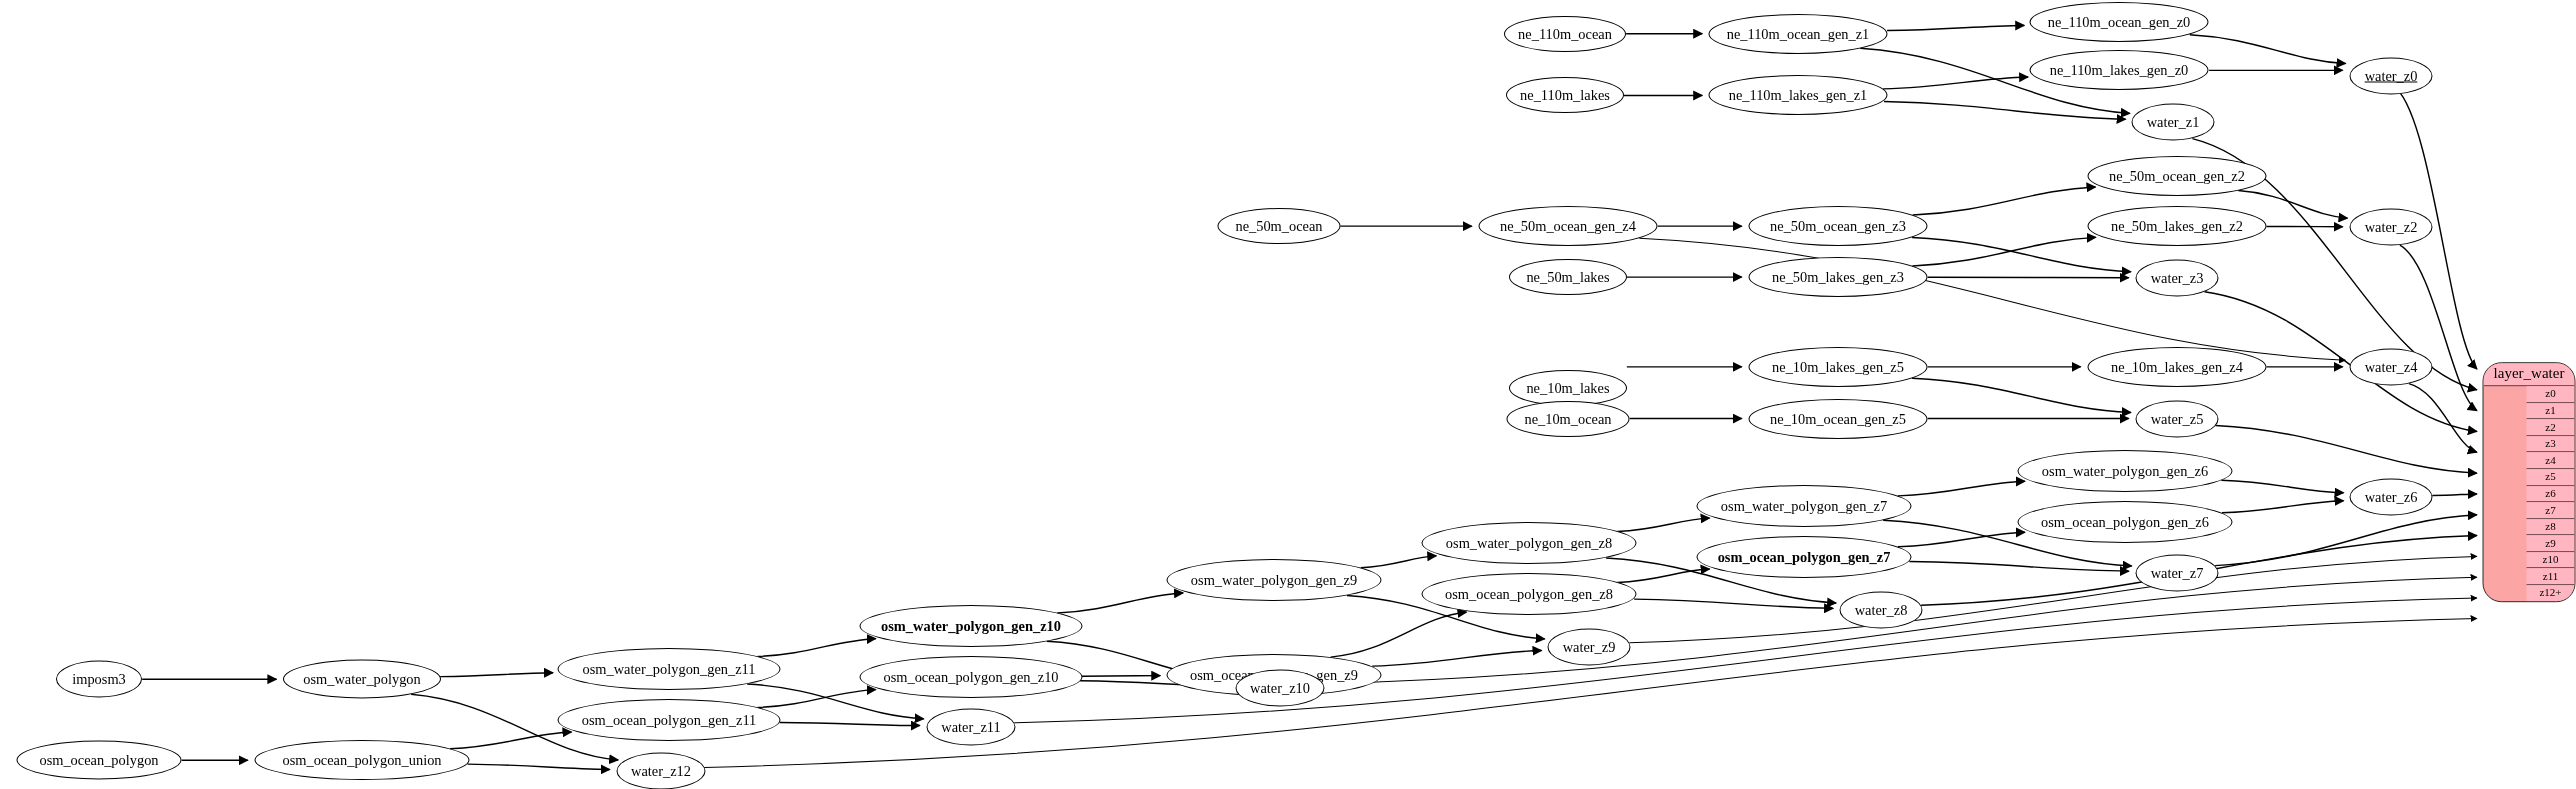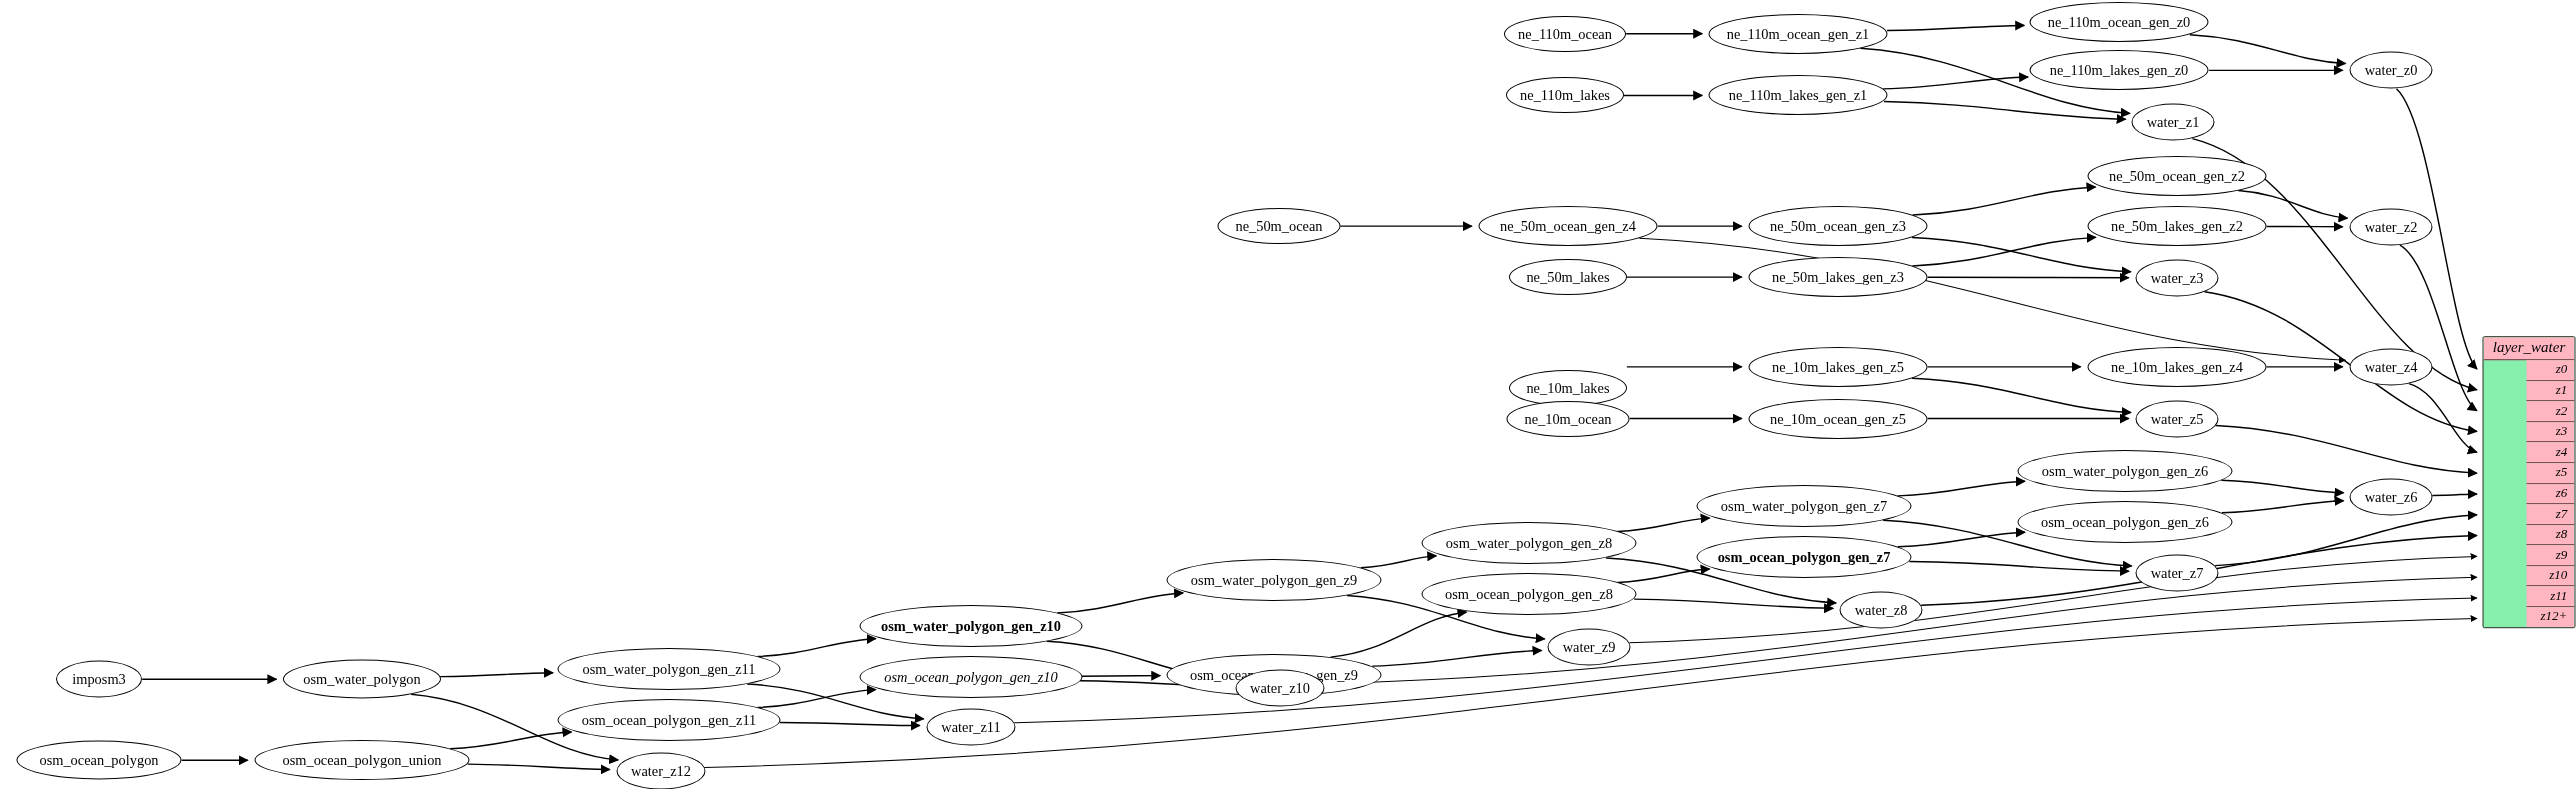--- a/index.html
+++ b/index.html
@@ -23,39 +23,38 @@
     line-height:1;
     white-space:nowrap;
     box-sizing:border-box;
     transform:translate(-50%,-50%);
     z-index:2;
   }
   .table-node{
     position:absolute;
     transform:translate(-50%,-50%);
     border:1.1px solid #2a2a2a;
-    border-radius:2px;
+    border-radius:19px;
     overflow:hidden;
-    background:#86efac;
+    background:#fca5a5;
     z-index:3;
     box-sizing:border-box;
-    font-style:italic;
   }
   .table-title{
     font-size:15px;
     text-align:center;
     padding:2.2px 7.2px 2.9px 7.2px;
     color:#000;
     background:#ffb6c1;
     border-bottom:1.1px solid #5a3a40;
     box-sizing:border-box;
   }
   .table-row{
-    font-size:13px;
-    text-align:right;
+    font-size:11px;
+    text-align:center;
     padding:1.4px 7.2px 2.2px 7.2px;
     color:#000;
     background:#ffb6c1;
     border-bottom:1.1px solid #5a3a40;
     box-sizing:border-box;
     margin-left:43px;
   }
   .table-row:last-child{border-bottom:none;}
 </style>
 </head>
@@ -134,21 +133,21 @@
         <path d="M 1843.5632277463662,952.4351210781979 C 2522.0466720928925,934.6229065488142 2845.1340265436193,818.8435121078198 3450,804" fill="none" stroke="#000000" stroke-width="1.4" marker-end="url(#arrow)"></path>
         <path d="M 1412.7656092364834,1006.8376630026908 C 2272.1840533571603,985.9771434423678 2681.4309315098635,850.383766300269 3450,833" fill="none" stroke="#000000" stroke-width="1.4" marker-end="url(#arrow)"></path>
         <path d="M 980.8009208796655,1068.9113053615877 C 2021.6445341102058,1044.021948718197 2517.2843499342725,882.2411305361587 3450,861.5" fill="none" stroke="#000000" stroke-width="1.4" marker-end="url(#arrow)"></path>
       </g>
   </svg>
 
   <div id="node-layer">
       <div class="node" style="left: 1565px; top: 34px; width: 122px; height: 36px;">ne_110m_ocean</div>
       <div class="node" style="left: 1798px; top: 34px; width: 179px; height: 40px;">ne_110m_ocean_gen_z1</div>
       <div class="node" style="left: 2119px; top: 22px; width: 179px; height: 40px;">ne_110m_ocean_gen_z0</div>
-      <div class="node" style="left: 2391px; top: 70px; width: 83px; height: 37px;">water_z0</div>
+      <div class="node" style="left: 2391px; top: 76px; width: 83px; height: 37px; text-decoration: underline;">water_z0</div>
       <div class="node" style="left: 1565px; top: 95px; width: 118px; height: 36px;">ne_110m_lakes</div>
       <div class="node" style="left: 1798px; top: 95px; width: 179px; height: 40px;">ne_110m_lakes_gen_z1</div>
       <div class="node" style="left: 2119px; top: 70px; width: 179px; height: 40px;">ne_110m_lakes_gen_z0</div>
       <div class="node" style="left: 2173px; top: 122px; width: 83px; height: 37px;">water_z1</div>
       <div class="node" style="left: 1279px; top: 226px; width: 123px; height: 36px;">ne_50m_ocean</div>
       <div class="node" style="left: 1568px; top: 226px; width: 179px; height: 40px;">ne_50m_ocean_gen_z4</div>
       <div class="node" style="left: 1838px; top: 226px; width: 179px; height: 40px;">ne_50m_ocean_gen_z3</div>
       <div class="node" style="left: 2177px; top: 176px; width: 179px; height: 40px;">ne_50m_ocean_gen_z2</div>
       <div class="node" style="left: 1568px; top: 277px; width: 118px; height: 36px;">ne_50m_lakes</div>
       <div class="node" style="left: 1838px; top: 277px; width: 179px; height: 40px;">ne_50m_lakes_gen_z3</div>
@@ -169,21 +168,21 @@
       <div class="node" style="left: 1529px; top: 543px; width: 215px; height: 42px; text-align: center;">osm_water_polygon_gen_z8</div>
       <div class="node" style="left: 1804px; top: 557px; width: 215px; height: 42px; font-weight: bold;">osm_ocean_polygon_gen_z7</div>
       <div class="node" style="left: 2177px; top: 573px; width: 83px; height: 37px;">water_z7</div>
       <div class="node" style="left: 1274px; top: 580px; width: 215px; height: 42px;">osm_water_polygon_gen_z9</div>
       <div class="node" style="left: 1529px; top: 594px; width: 215px; height: 42px;">osm_ocean_polygon_gen_z8</div>
       <div class="node" style="left: 1274px; top: 675px; width: 215px; height: 42px;">osm_ocean_polygon_gen_z9</div>
       <div class="node" style="left: 1881px; top: 610px; width: 83px; height: 37px;">water_z8</div>
       <div class="node" style="left: 971px; top: 626px; width: 223px; height: 42px; font-weight: bold;">osm_water_polygon_gen_z10</div>
       <div class="node" style="left: 1589px; top: 647px; width: 83px; height: 37px;">water_z9</div>
       <div class="node" style="left: 669px; top: 669px; width: 223px; height: 42px;">osm_water_polygon_gen_z11</div>
-      <div class="node" style="left: 971px; top: 677px; width: 223px; height: 42px; font-style: italic;">osm_ocean_polygon_gen_z10</div>
+      <div class="node" style="left: 971px; top: 677px; width: 223px; height: 42px;">osm_ocean_polygon_gen_z10</div>
       <div class="node" style="left: 1280px; top: 688px; width: 89px; height: 37px;">water_z10</div>
       <div class="node" style="left: 99px; top: 679px; width: 86px; height: 37px;">imposm3</div>
       <div class="node" style="left: 362px; top: 679px; width: 158px; height: 39px;">osm_water_polygon</div>
       <div class="node" style="left: 669px; top: 720px; width: 223px; height: 42px;">osm_ocean_polygon_gen_z11</div>
       <div class="node" style="left: 971px; top: 727px; width: 89px; height: 37px;">water_z11</div>
       <div class="node" style="left: 99px; top: 760px; width: 165px; height: 39px;">osm_ocean_polygon</div>
       <div class="node" style="left: 362px; top: 760px; width: 215px; height: 40px;">osm_ocean_polygon_union</div>
       <div class="node" style="left: 661px; top: 771px; width: 89px; height: 37px;">water_z12</div>
     </div>
 

